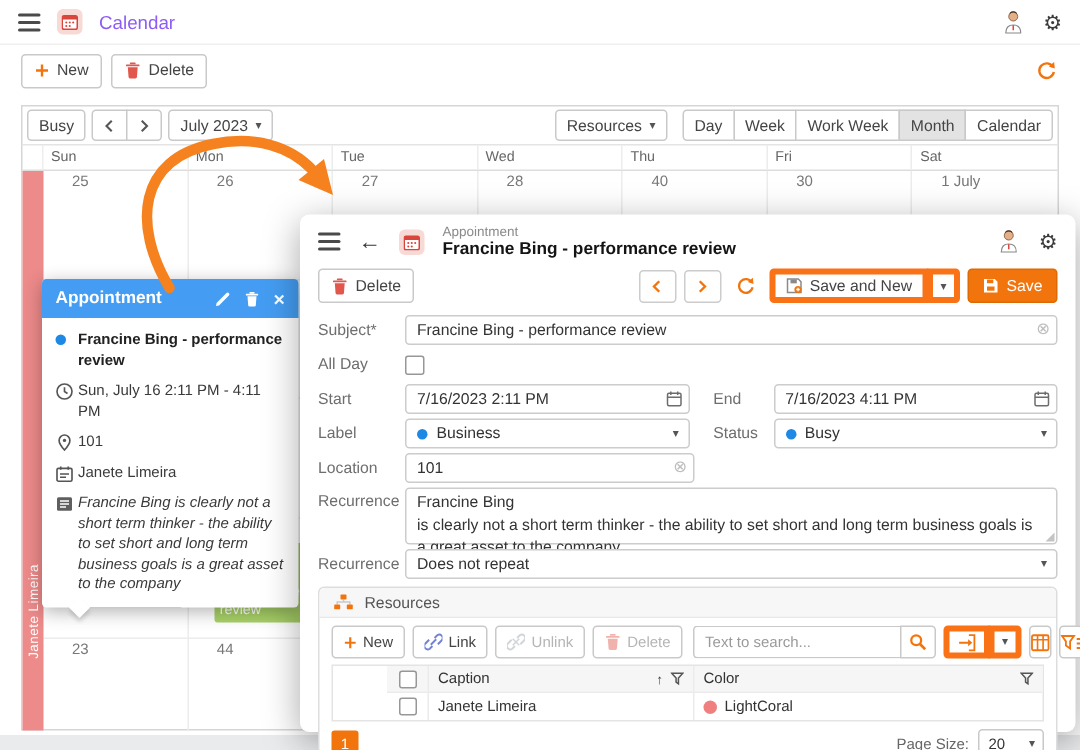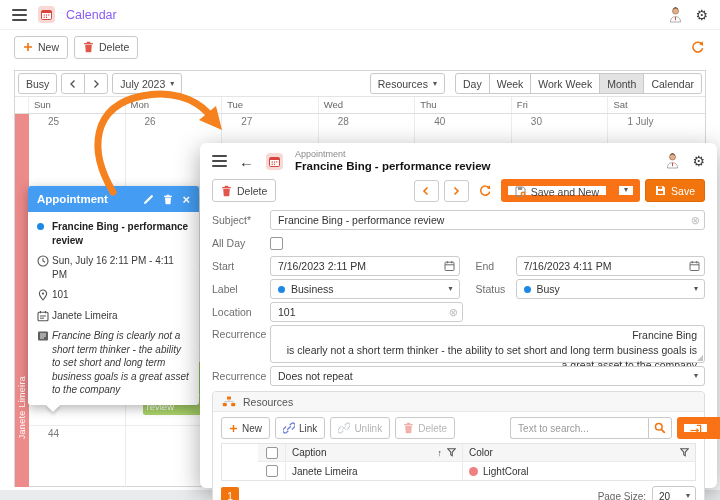--- a/index.html
+++ b/index.html
@@ -74,50 +74,50 @@
   .formwin { position:absolute; left:200px; top:143px; width:517px; height:345px; background:#fff; border-radius:6px; box-shadow:0 6px 24px rgba(0,0,0,.35); z-index:30; }
   .fw-head { height:30px; display:flex; align-items:center; gap:12px; padding:6px 12px 0; }
   .back { font-size:15px; color:#333; cursor:pointer; line-height:1; }
   .fw-titles { line-height:1.1; }
   .fw-crumb { font-size:9px; color:#8a8a8a; }
   .fw-title { font-size:11.5px; font-weight:bold; color:#141414; }
   .fw-tbar { display:flex; align-items:center; gap:5px; padding:6px 12px 4px; }
   .right { margin-left:auto; display:flex; align-items:center; gap:5px; }
   .navbtn { width:25px; height:22px; border:1px solid #ccc; border-radius:3px; background:#fff; display:inline-flex; align-items:center; justify-content:center; cursor:pointer; }
   .split { display:flex; }
-  .split .seg { height:23px; border:7px solid #f97316; background:#fff; display:inline-flex; gap:5px; padding:0 7px; font-size:10.5px; color:#444; cursor:pointer; }
+  .split .seg { height:23px; border:4px solid #f97316; background:#fff; display:inline-flex; align-items:center; gap:5px; padding:0 7px; font-size:10.5px; color:#444; cursor:pointer; }
   .split .seg:first-child { border-radius:3px 0 0 3px; }
   .split .seg:last-child { border-radius:0 3px 3px 0; margin-left:-1px; padding:0 5px; }
   .savebtn { height:23px; border:1px solid #dd6a02; border-radius:3px; background:#f2740d; color:#fff; display:inline-flex; align-items:center; gap:5px; padding:0 9px; font-size:10.5px; cursor:pointer; }
 
   .fields { padding:4px 12px 0; }
   .frow { display:flex; align-items:center; margin-bottom:3px; min-height:20px; }
   .flabel { width:58px; flex:none; font-size:10.5px; color:#6e6e6e; }
   .flabel2 { width:56px; flex:none; font-size:10.5px; color:#6e6e6e; padding-left:16px; }
   .fctrl { position:relative; flex:1; display:flex; align-items:center; }
   .tbox { width:100%; height:20px; border:1px solid #ccc; border-radius:3px; font-family:"Liberation Sans",sans-serif; font-size:10.5px; color:#333; padding:0 20px 0 7px; background:#fff; outline:none; }
   .iconR { position:absolute; right:5px; top:50%; transform:translateY(-50%); display:flex; align-items:center; cursor:pointer; }
   .clr { color:#bdbdbd; font-size:11px; line-height:1; }
   .sel { height:20px; border:1px solid #ccc; border-radius:3px; display:flex; align-items:center; gap:6px; padding:0 7px; font-size:10.5px; color:#333; flex:1; position:relative; background:#fff; cursor:pointer; }
   .sel .caret { position:absolute; right:6px; }
   .cb { width:13px; height:13px; border:1px solid #979797; border-radius:2px; background:#fff; cursor:pointer; flex:none; }
-  .descbox { flex:1; border:1px solid #ccc; border-radius:3px; padding:2px 7px; font-size:10.5px; color:#333; line-height:1.45; height:38px; position:relative; background:#fff;text-align:right; }
+  .descbox { flex:1; border:1px solid #ccc; border-radius:3px; padding:2px 7px; font-size:10.5px; color:#333; line-height:1.45; height:38px; position:relative; background:#fff; }
   .resize { position:absolute; right:1px; bottom:1px; width:0; height:0; border-style:solid; border-width:0 0 6px 6px; border-color:transparent transparent #c4c4c4 transparent; }
   .frow.desc { align-items:flex-start; }
   .frow.desc .flabel { padding-top:3px; }
 
   
   .respanel { margin:5px 12px 0; border:1px solid #ddd; border-radius:4px; background:#fff; }
   .reshead { height:20px; background:#f7f7f7; border-bottom:1px solid #e8e8e8; border-radius:4px 4px 0 0; display:flex; align-items:center; gap:7px; padding:0 9px; font-size:10.5px; color:#555; }
   .restbar { display:flex; align-items:center; gap:5px; padding:5px 8px 4px; }
   .rbtn { height:22px; border:1px solid #c9c9c9; border-radius:3px; background:#fff; display:inline-flex; align-items:center; gap:4px; padding:0 7px; font-size:10px; color:#444; cursor:pointer; }
   .rbtn.dis { color:#b5b5b5; }
   .rbtn.dis svg { opacity:.45; }
   .searchwrap { display:flex; margin-left:2px; }
-  .searchwrap input { width:138px; height:22px; border:1px solid #c9c9c9; border-right:none; border-radius:3px 0 0 3px; font-family:"Liberation Sans",sans-serif; font-size:10px; padding:0 7px; color:#444; outline:none;margin-left:48px; }
+  .searchwrap input { width:138px; height:22px; border:1px solid #c9c9c9; border-right:none; border-radius:3px 0 0 3px; font-family:"Liberation Sans",sans-serif; font-size:10px; padding:0 7px; color:#444; outline:none; }
   .searchwrap input::placeholder { color:#9a9a9a; }
   .sbtn { width:24px; height:22px; border:1px solid #c9c9c9; border-radius:0 3px 3px 0; background:#fff; display:inline-flex; align-items:center; justify-content:center; cursor:pointer; }
   .ibtn { width:24px; height:22px; border:1px solid #c9c9c9; border-radius:3px; background:#fff; display:inline-flex; align-items:center; justify-content:center; cursor:pointer; }
   .restable { margin:0 8px; border:1px solid #e4e4e4; font-size:10px;padding-left:36px; }
   .trw { display:flex; align-items:center; height:18px; border-bottom:1px solid #ebebeb; }
   .trw.hd { background:#f6f6f6; color:#333; }
   .trw:last-child { border-bottom:none; }
   .c-cb { width:28px; display:flex; justify-content:center; flex:none; border-right:1px solid #ebebeb; align-self:stretch; align-items:center; }
   .c-cap { flex:1; display:flex; align-items:center; padding:0 6px; gap:5px; border-right:1px solid #ebebeb; align-self:stretch; }
   .c-col { width:232px; flex:none; display:flex; align-items:center; padding:0 6px; gap:5px; align-self:stretch; }
@@ -332,20 +332,23 @@
         <div class="cell">
             <span class="dnum"></span>
           </div>
         <div class="cell">
             <span class="dnum"></span>
           </div>
         <div class="cell">
             <span class="dnum"></span>
           </div>
         <div class="cell">
+            <span class="dnum">23</span>
+          </div>
+        <div class="cell">
             <span class="dnum">44</span>
           </div>
         <div class="cell">
             <span class="dnum"></span>
           </div>
         <div class="cell">
             <span class="dnum"></span>
           </div>
         <div class="cell">
             <span class="dnum"></span>

